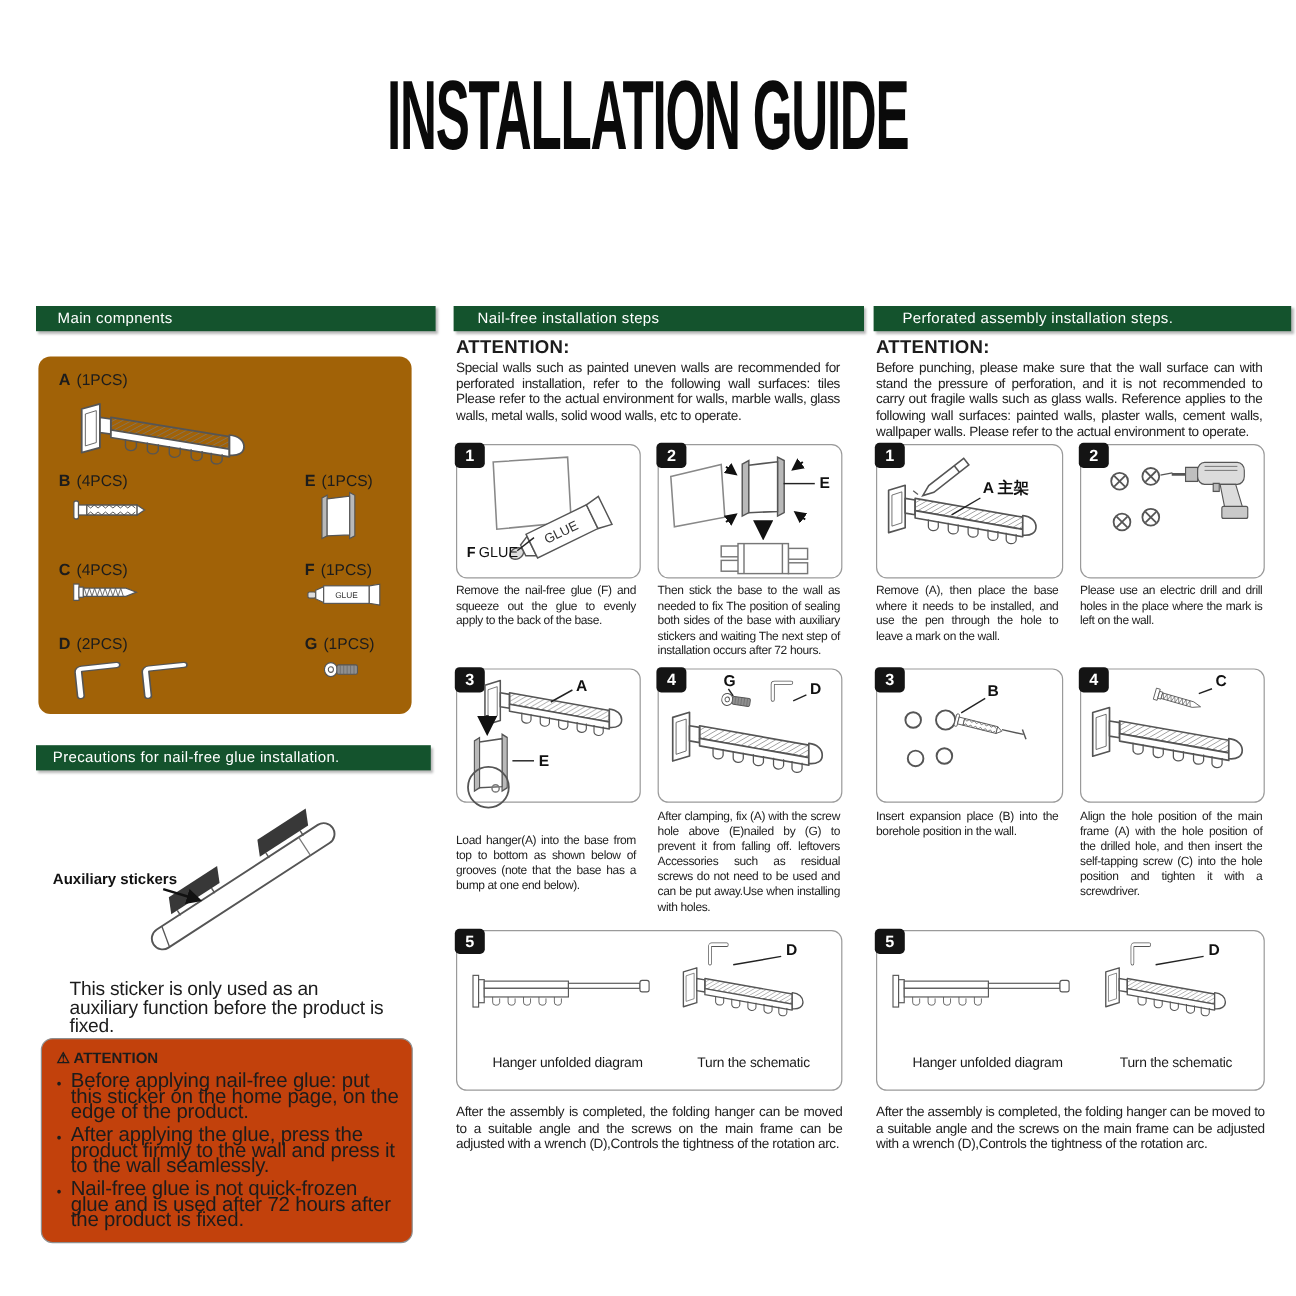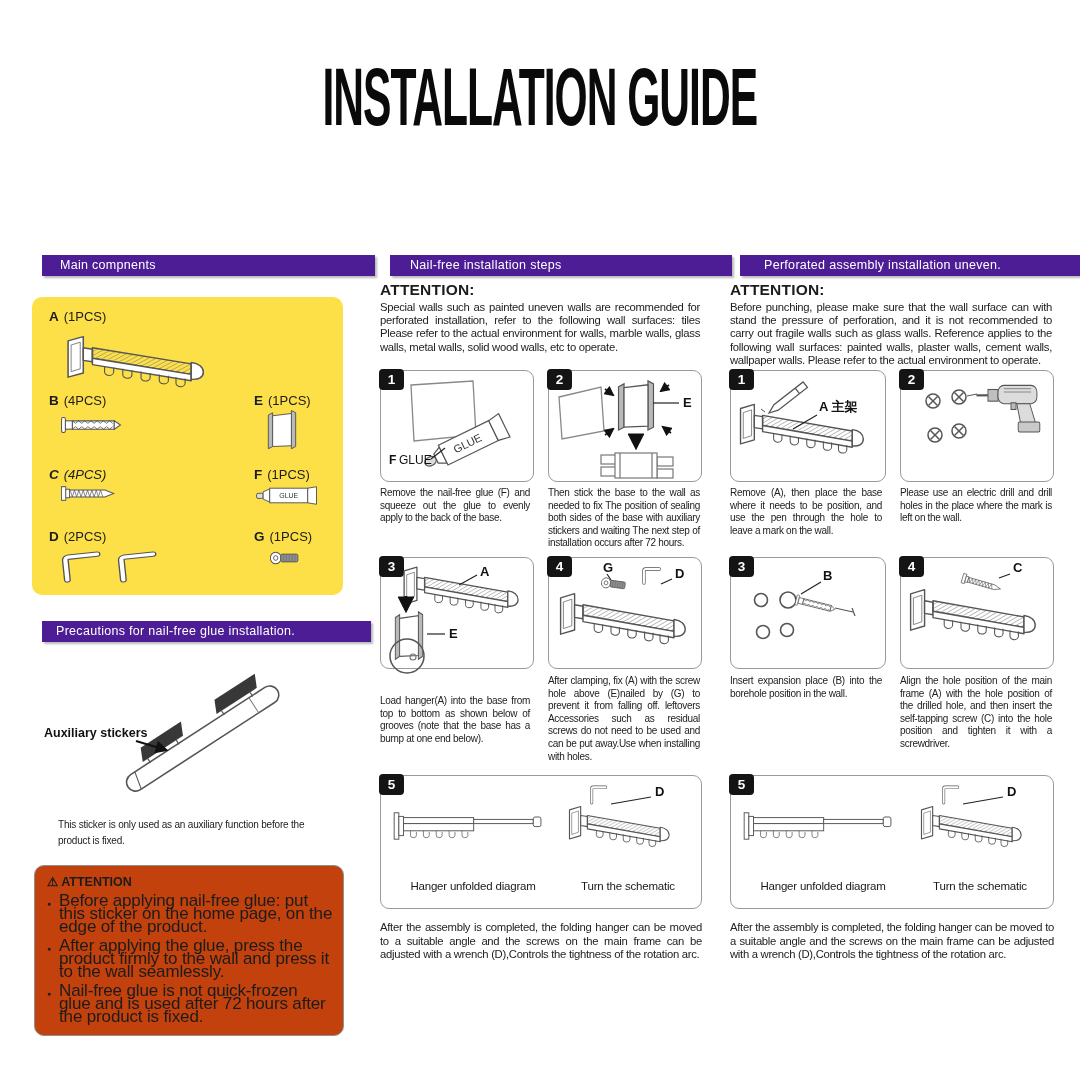--- a/index.html
+++ b/index.html
@@ -7,27 +7,27 @@
        font-family:"Liberation Sans",sans-serif;color:#1c1c1c;}
   
   .title-wrap{position:absolute;top:56px;left:0;width:1080px;text-align:center;}
   .title{display:inline-block;font-weight:bold;font-size:82px;line-height:1;
          transform:scaleX(0.52);transform-origin:50% 50%;letter-spacing:-2px;color:#0a0a0a;white-space:nowrap;}
   
   .col{position:absolute;top:255px;}
   #col-left{left:30px;width:315px;height:760px;}
   #col-mid{left:378px;width:322px;height:740px;}
   #col-right{left:728px;width:324px;height:740px;}
-  .bar{position:absolute;left:12px;width:100%;height:21px;background:#4c1d95;color:#fff;
+  .bar{position:absolute;left:0;width:100%;height:21px;background:#14532d;color:#fff;
        font-size:12.5px;line-height:21px;letter-spacing:.3px;box-shadow:2px 2px 2px rgba(0,0,0,.28);}
   
-  .panel{position:absolute;left:2px;top:42px;width:311px;height:298px;background:#fde047;border-radius:10px;}
+  .panel{position:absolute;left:2px;top:42px;width:311px;height:298px;background:#a16207;border-radius:10px;}
   .comp-label{position:absolute;font-size:13px;}
   .comp-label b{font-size:13.5px;margin-right:5px;}
-  .precaution-caption{position:absolute;left:28px;top:562px;width:264px;font-size:10px;line-height:15.6px;letter-spacing:-0.2px;}
+  .precaution-caption{position:absolute;left:28px;top:562px;width:264px;font-size:16px;line-height:15.6px;letter-spacing:-0.2px;}
   .attn-box{position:absolute;left:4px;top:610px;width:286px;border:1.5px solid #8f8f8f;border-radius:10px;
             padding:8px 10px 6px 12px;background:#c2410c;}
   .attn-box-title{font-size:12.5px;font-weight:bold;margin-bottom:5px;}
   .attn-box ul{margin:0;padding:0;list-style:none;}
   .attn-box li{position:relative;padding-left:12px;font-size:17px;line-height:13px;margin-bottom:6px;letter-spacing:-0.15px;}
   .attn-box li::before{content:"●";position:absolute;left:0;top:3px;font-size:7px;}
   
   .attn-title{position:absolute;left:2px;top:26px;font-size:15.5px;font-weight:bold;letter-spacing:.2px;}
   .attn-text{position:absolute;left:2px;top:46px;font-size:11.3px;line-height:13.2px;letter-spacing:-0.3px;text-align:justify;color:#222;}
   .step-box{position:absolute;background:#fff;border:1.5px solid #9a9a9a;border-radius:9px;}
@@ -164,21 +164,21 @@
       <use href="#sym-anchor" x="0" y="0" width="62" height="20"></use>
     </svg>
 
     <div class="comp-label" style="left:222px;top:96px;">
       <b>E</b><span>(1PCS)</span>
     </div>
     <svg class="svgfig" style="left:232px;top:112px;" width="36" height="42" viewBox="0 0 36 42">
       <use href="#sym-baseplate" x="0" y="0" width="36" height="42"></use>
     </svg>
 
-    <div class="comp-label" style="left:17px;top:170px;font-style:italic;">
+    <div class="comp-label" style="left:17px;top:170px;">
       <b>C</b><span>(4PCS)</span>
     </div>
     <svg class="svgfig" style="left:28px;top:188px;" width="58" height="17" viewBox="0 0 58 17">
       <use href="#sym-screwC" x="0" y="0" width="58" height="17"></use>
     </svg>
 
     <div class="comp-label" style="left:222px;top:170px;">
       <b>F</b><span>(1PCS)</span>
     </div>
     <svg class="svgfig" style="left:223px;top:189px;" width="66" height="19" viewBox="0 0 90 26">
@@ -331,21 +331,21 @@
       <line x1="262" y1="13" x2="222" y2="20" stroke="#222" stroke-width="1.2"></line>
     </svg>
     <div class="sub-label" style="left:12px;top:104px;width:160px;">Hanger unfolded diagram</div>
     <div class="sub-label" style="left:182px;top:104px;width:130px;">Turn the schematic</div>
   </div>
 
   <div class="footer-text" style="left:2px;top:666px;width:322px;">After the assembly is completed, the folding hanger can be moved to a suitable angle and the screws on the main frame can be adjusted with a wrench (D),Controls the tightness of the rotation arc.</div>
 </div>
 
 <div class="col" id="col-right">
-  <div class="bar" style="top:0;padding-left:24px;">Perforated assembly installation uneven.</div>
+  <div class="bar" style="top:0;padding-left:24px;">Perforated assembly installation steps.</div>
   <div class="attn-title">ATTENTION:</div>
   <div class="attn-text" style="width:322px;">Before punching, please make sure that the wall surface can with stand the pressure of perforation, and it is not recommended to carry out fragile walls such as glass walls. Reference applies to the following wall surfaces: painted walls, plaster walls, cement walls, wallpaper walls. Please refer to the actual environment to operate.</div>
 
   <div class="step-box" style="left:2px;top:115px;width:154px;height:110px;">
     <div class="badge">1</div>
     <svg class="svgfig" style="left:0;top:0;" width="152" height="108" viewBox="0 0 152 108">
       <use href="#sym-hanger" x="4" y="28" width="138" height="68"></use>
       <g transform="translate(38,42) rotate(-38)" fill="#fff" stroke="#555" stroke-width="1.3">
         <path d="M0,0 L9,-3.5 H46 V3.5 H9 Z"></path>
         <line x1="36" y1="-3.5" x2="36" y2="3.5"></line>
@@ -378,21 +378,21 @@
         <g transform="translate(58,60)">
             <circle r="7"></circle>
             <line x1="-4.5" y1="-4.5" x2="4.5" y2="4.5"></line>
             <line x1="-4.5" y1="4.5" x2="4.5" y2="-4.5"></line>
           </g>
       </g>
       <line x1="66" y1="25" x2="76" y2="23" stroke="#555" stroke-width="1"></line>
       <use href="#sym-drill" x="74" y="6" width="72" height="60"></use>
     </svg>
   </div>
-  <div class="cap" style="left:2px;top:232px;width:152px;">Remove (A), then place the base where it needs to be position, and use the pen through the hole to leave a mark on the wall.</div>
+  <div class="cap" style="left:2px;top:232px;width:152px;">Remove (A), then place the base where it needs to be installed, and use the pen through the hole to leave a mark on the wall.</div>
   <div class="cap" style="left:172px;top:232px;width:152px;">Please use an electric drill and drill holes in the place where the mark is left on the wall.</div>
 
   <div class="step-box" style="left:2px;top:302px;width:154px;height:110px;">
     <div class="badge">3</div>
     <svg class="svgfig" style="left:0;top:0;" width="152" height="108" viewBox="0 0 152 108">
       <g fill="none" stroke="#555" stroke-width="1.6">
         <circle cx="30" cy="42" r="6.5"></circle>
         <circle cx="32" cy="74" r="6.5"></circle>
         <circle cx="56" cy="72" r="6.5"></circle>
         <circle cx="57" cy="42" r="8"></circle>

